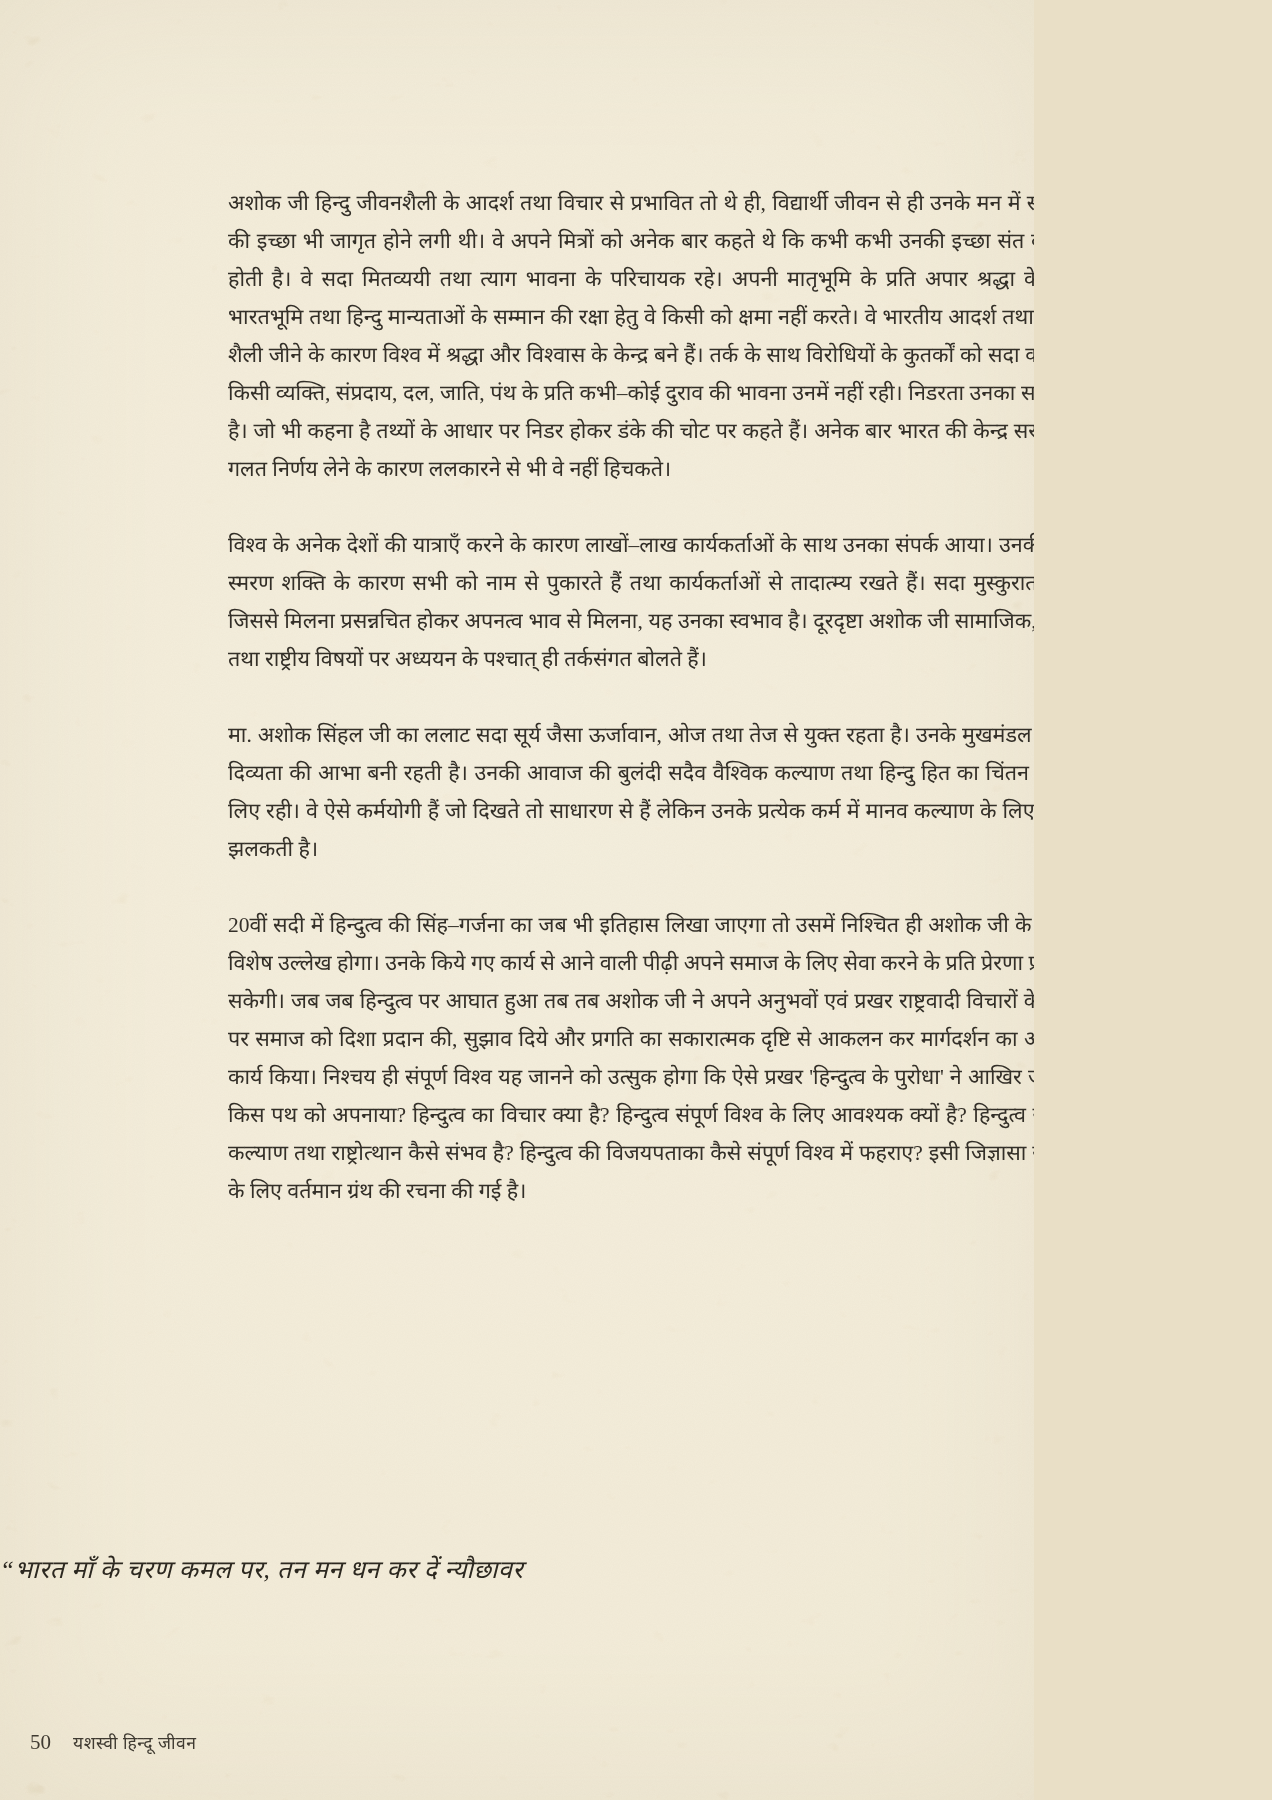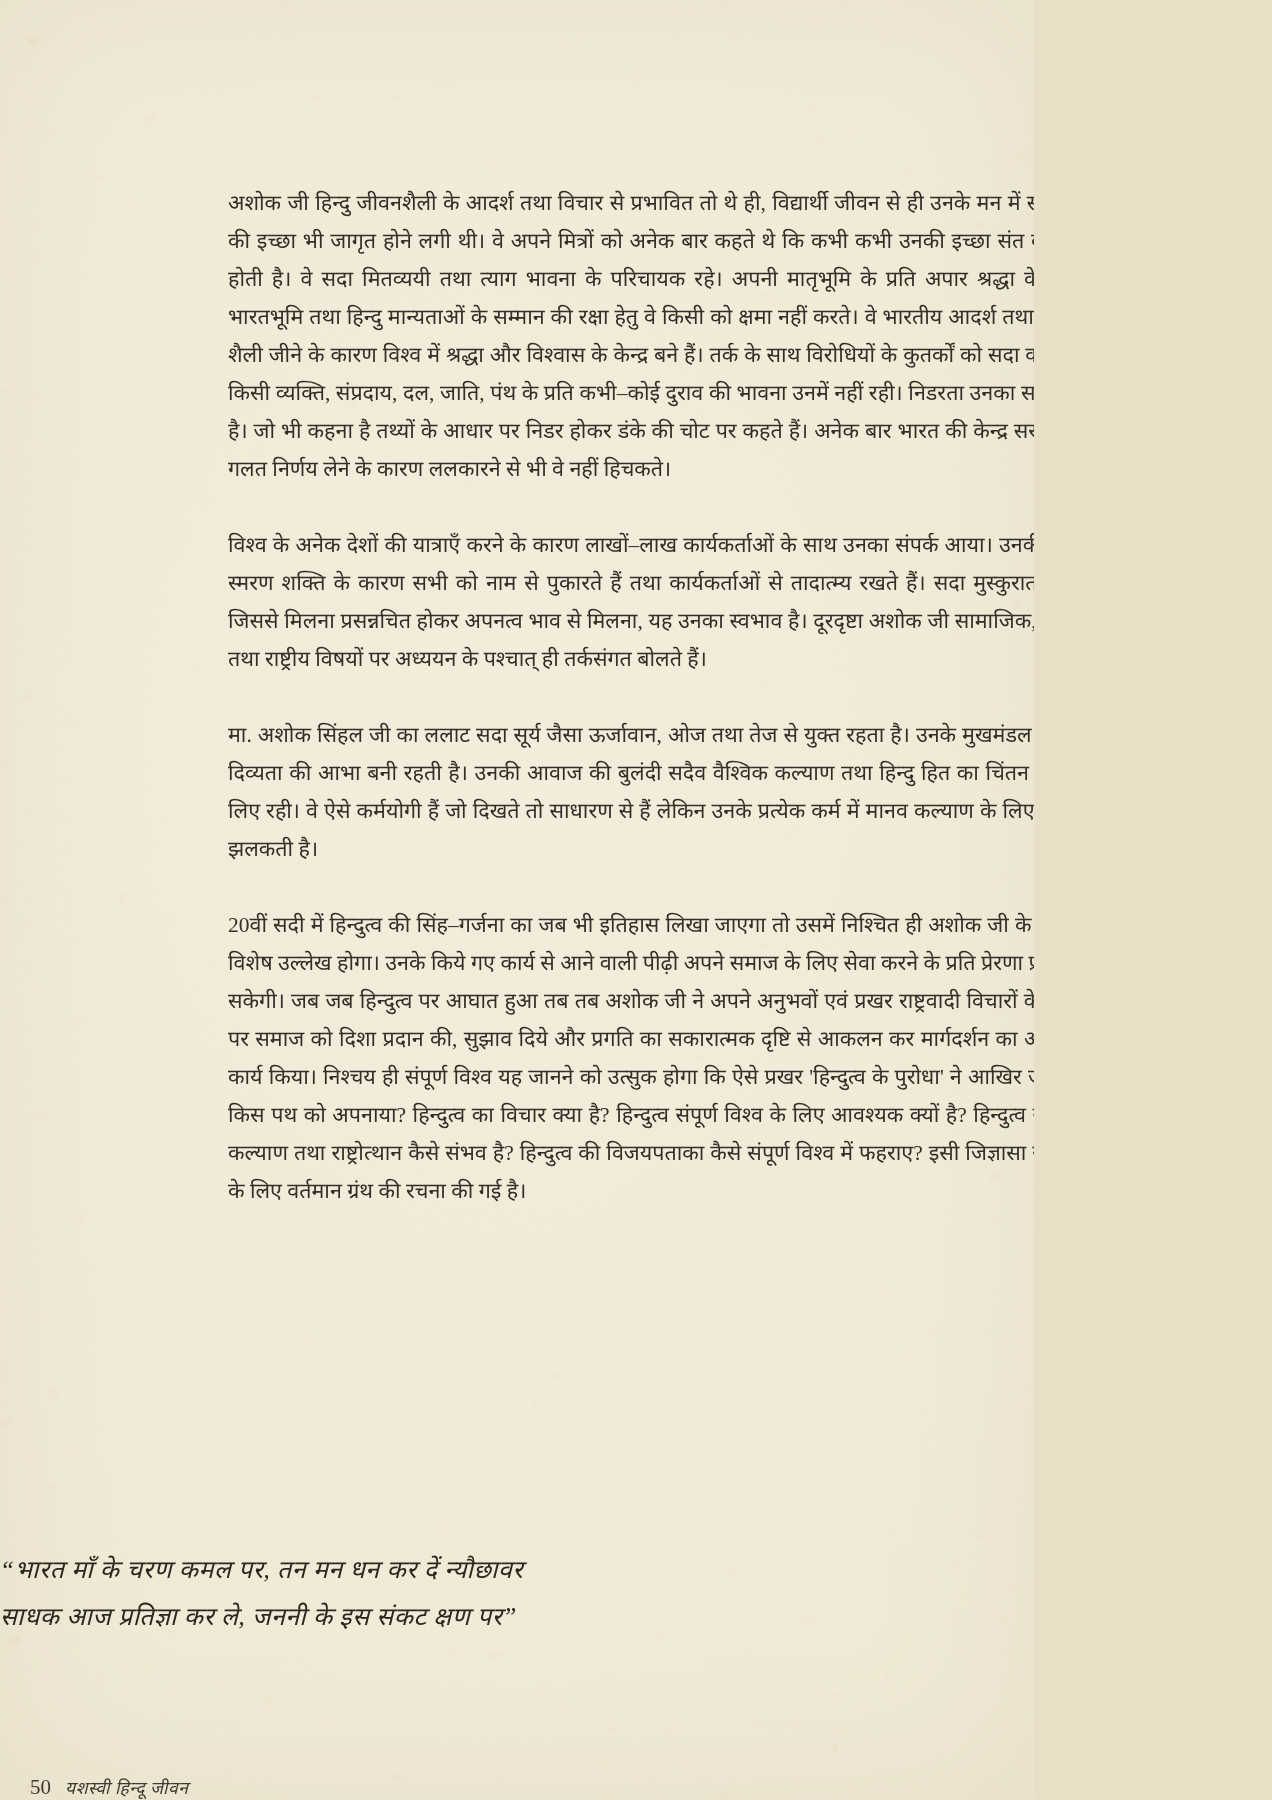--- a/index.html
+++ b/index.html
@@ -43,26 +43,26 @@
     font-size: 25px;
     line-height: 47px;
     color: #2c2820;
     letter-spacing: 0.5px;
   }
   .footer {
     position: absolute;
     left: 30px; top: 1730px;
     display: flex;
     align-items: baseline;
-    gap: 14px;
+    gap: 22px;
     color: #3f3a31;
     justify-content: center;
   }
   .pageno { font-size: 21px; }
-  .booktitle { font-style: italic; font-size: 17.5px; letter-spacing: 0.5px; margin-top: 45px; }
+  .booktitle { font-size: 17.5px; letter-spacing: 0.5px; }
 </style>
 </head>
 <body>
 
 <div class="page">
 
   <svg class="texture" viewBox="0 0 1272 1800" preserveAspectRatio="none" xmlns="http://www.w3.org/2000/svg" aria-hidden="true">
     <defs>
       <filter id="fiber" x="0" y="0" width="100%" height="100%">
         <feTurbulence type="fractalNoise" baseFrequency="0.035 0.065" numOctaves="3" seed="7" stitchTiles="stitch"></feTurbulence>
@@ -79,21 +79,20 @@
 
   <main class="content">
     <p class="para">अशोक जी हिन्दु जीवनशैली के आदर्श तथा विचार से प्रभावित तो थे ही, विद्यार्थी जीवन से ही उनके मन में संत बनने की इच्छा भी जागृत होने लगी थी। वे अपने मित्रों को अनेक बार कहते थे कि कभी कभी उनकी इच्छा संत बनने की होती है। वे सदा मितव्ययी तथा त्याग भावना के परिचायक रहे। अपनी मातृभूमि के प्रति अपार श्रद्धा के कारण भारतभूमि तथा हिन्दु मान्यताओं के सम्मान की रक्षा हेतु वे किसी को क्षमा नहीं करते। वे भारतीय आदर्श तथा जीवन–शैली जीने के कारण विश्व में श्रद्धा और विश्वास के केन्द्र बने हैं। तर्क के साथ विरोधियों के कुतर्कों को सदा काटते हैं। किसी व्यक्ति, संप्रदाय, दल, जाति, पंथ के प्रति कभी–कोई दुराव की भावना उनमें नहीं रही। निडरता उनका सहज गुण है। जो भी कहना है तथ्यों के आधार पर निडर होकर डंके की चोट पर कहते हैं। अनेक बार भारत की केन्द्र सरकार को गलत निर्णय लेने के कारण ललकारने से भी वे नहीं हिचकते।</p>
     <p class="para">विश्व के अनेक देशों की यात्राएँ करने के कारण लाखों–लाख कार्यकर्ताओं के साथ उनका संपर्क आया। उनकी अच्छी स्मरण शक्ति के कारण सभी को नाम से पुकारते हैं तथा कार्यकर्ताओं से तादात्म्य रखते हैं। सदा मुस्कुराता चेहरा, जिससे मिलना प्रसन्नचित होकर अपनत्व भाव से मिलना, यह उनका स्वभाव है। दूरदृष्टा अशोक जी सामाजिक, धार्मिक तथा राष्ट्रीय विषयों पर अध्ययन के पश्चात् ही तर्कसंगत बोलते हैं।</p>
     <p class="para">मा. अशोक सिंहल जी का ललाट सदा सूर्य जैसा ऊर्जावान, ओज तथा तेज से युक्त रहता है। उनके मुखमंडल पर सदा दिव्यता की आभा बनी रहती है। उनकी आवाज की बुलंदी सदैव वैश्विक कल्याण तथा हिन्दु हित का चिंतन करने के लिए रही। वे ऐसे कर्मयोगी हैं जो दिखते तो साधारण से हैं लेकिन उनके प्रत्येक कर्म में मानव कल्याण के लिए संवेदना झलकती है।</p>
     <p class="para">20वीं सदी में हिन्दुत्व की सिंह–गर्जना का जब भी इतिहास लिखा जाएगा तो उसमें निश्चित ही अशोक जी के नाम का विशेष उल्लेख होगा। उनके किये गए कार्य से आने वाली पीढ़ी अपने समाज के लिए सेवा करने के प्रति प्रेरणा प्राप्त कर सकेगी। जब जब हिन्दुत्व पर आघात हुआ तब तब अशोक जी ने अपने अनुभवों एवं प्रखर राष्ट्रवादी विचारों के आधार पर समाज को दिशा प्रदान की, सुझाव दिये और प्रगति का सकारात्मक दृष्टि से आकलन कर मार्गदर्शन का आवश्यक कार्य किया। निश्चय ही संपूर्ण विश्व यह जानने को उत्सुक होगा कि ऐसे प्रखर 'हिन्दुत्व के पुरोधा' ने आखिर जीवन के किस पथ को अपनाया? हिन्दुत्व का विचार क्या है? हिन्दुत्व संपूर्ण विश्व के लिए आवश्यक क्यों है? हिन्दुत्व से मानव कल्याण तथा राष्ट्रोत्थान कैसे संभव है? हिन्दुत्व की विजयपताका कैसे संपूर्ण विश्व में फहराए? इसी जिज्ञासा समाधान के लिए वर्तमान ग्रंथ की रचना की गई है।</p>
   </main>
 
   <div class="quote">
     <div>“भारत माँ के चरण कमल पर, तन मन धन कर दें न्यौछावर</div>
-    <div>साधक आज प्रतिज्ञा कर ले, जननी के इस संकट क्षण पर”</div>
   </div>
 
   <footer class="footer">
     <span class="pageno">50</span>
     <span class="booktitle">यशस्वी हिन्दू जीवन</span>
   </footer>
 
 </div>
 
 </body></html>

